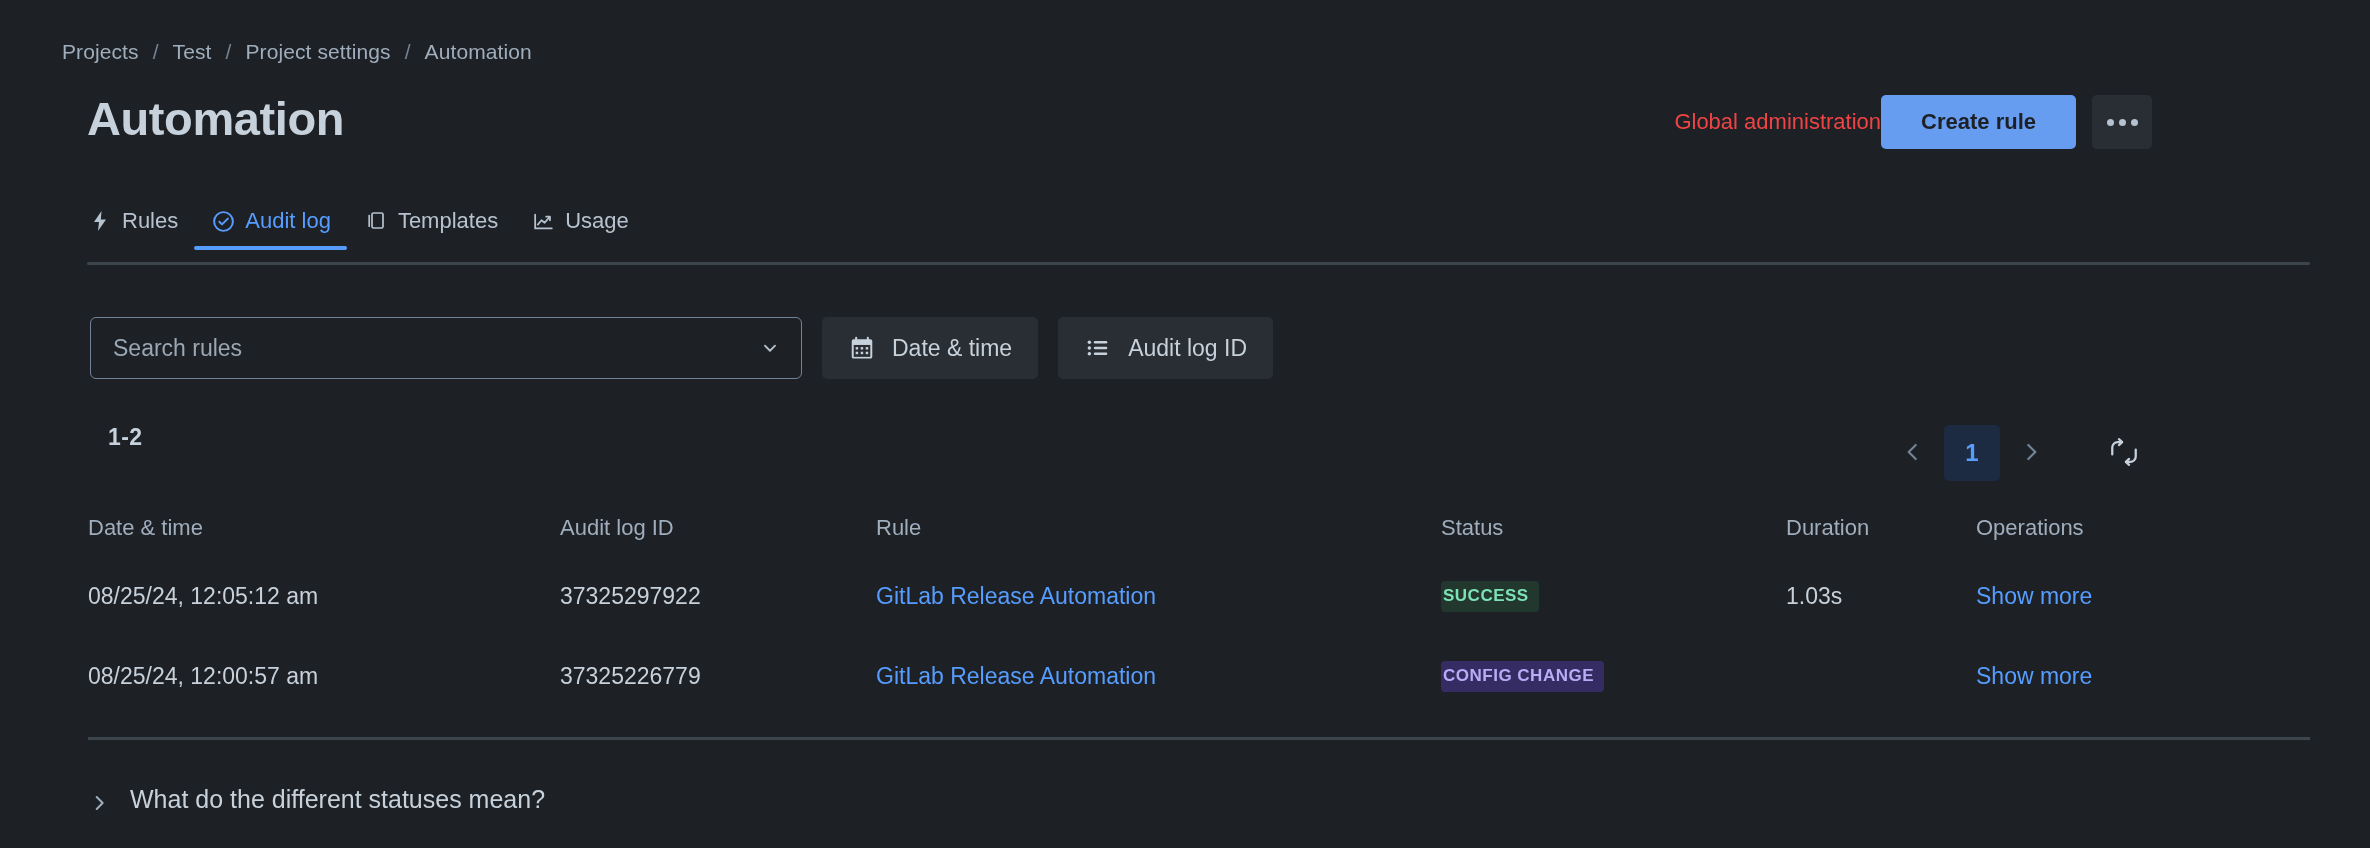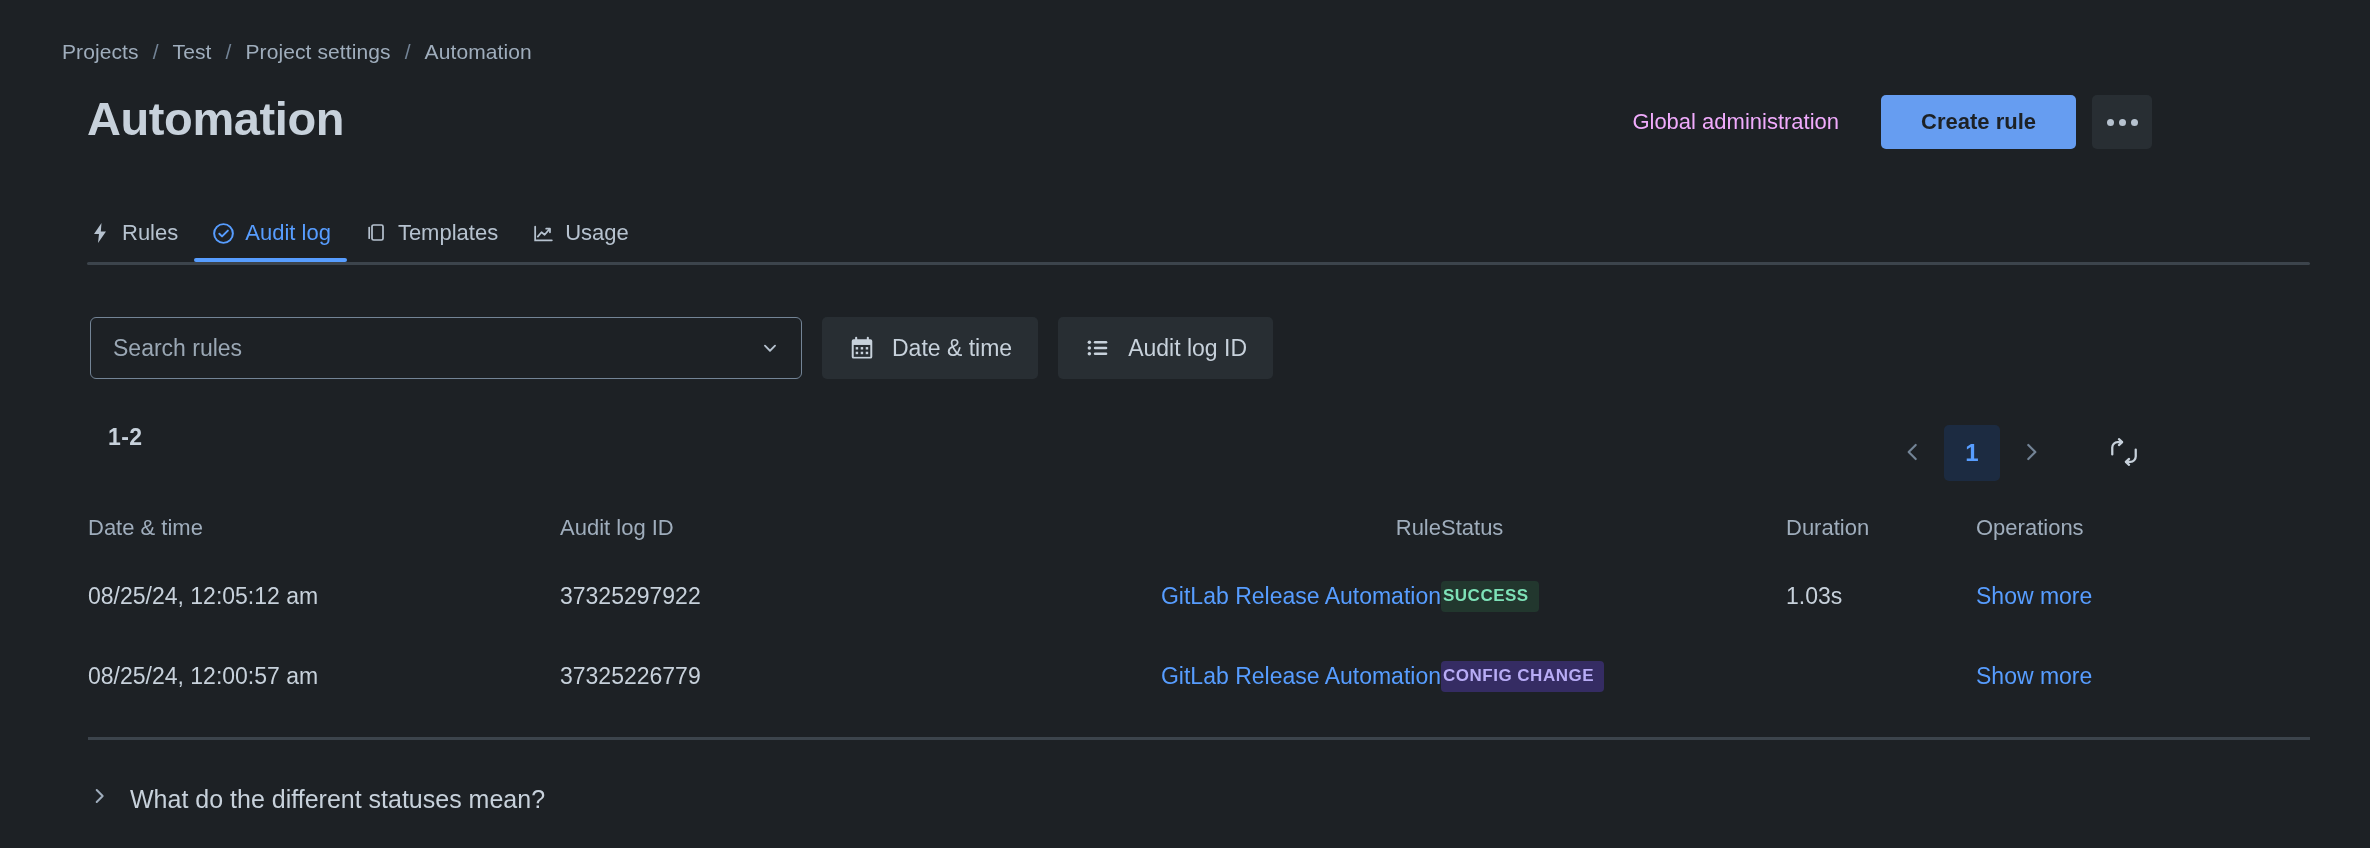--- a/index.html
+++ b/index.html
@@ -29,42 +29,42 @@
   .page-title {
     position: absolute; left: 87px; top: -4px;
     font-size: 47px; line-height: 60px; font-weight: 700;
     color: #c7d1db; letter-spacing: -0.4px;
   }
   .title-actions {
     position: absolute; right: 60px; top: 2px;
     display: flex; align-items: center; gap: 0;
   }
   .global-admin-link {
-    font-size: 22px; color: #f0abfc; text-decoration: none;
-    white-space: nowrap; margin-right: 42px; line-height: 52px;
+    font-size: 22px; color: #ef4444; text-decoration: none;
+    white-space: nowrap; line-height: 52px;
   }
   .btn-primary {
     background: #669df1; color: #1d2125;
     font-size: 22px; font-weight: 600;
     border: none; border-radius: 5px;
     height: 54px; padding: 0 40px;
     font-family: "Liberation Sans", sans-serif;
     cursor: pointer; white-space: nowrap;
   }
   .btn-more {
     background: #282e33; border: none; border-radius: 5px;
     height: 54px; width: 60px; margin-left: 16px;
     display: flex; align-items: center; justify-content: center;
     gap: 5px; cursor: pointer;
   }
   .btn-more i { width: 7px; height: 7px; border-radius: 50%; background: #b6c2cf; display: block; }
 
   
   .tabs {
-    position: absolute; left: 87px; top: 220px;
+    position: absolute; left: 87px; top: 208px;
     display: flex; align-items: flex-end; gap: 0;
   }
   .tab {
     display: flex; align-items: center; gap: 9px;
     font-size: 22px; color: #b6c2cf;
     padding: 0 16px 14px 16px; cursor: pointer;
     position: relative; white-space: nowrap;
     background: none; border: none;
     font-family: "Liberation Sans", sans-serif;
   }
@@ -124,39 +124,39 @@
 
   
   .table { position: absolute; left: 88px; top: 500px; width: 2222px; }
   .trow { display: flex; align-items: center; }
   .thead { height: 56px; }
   .thead .cell { font-size: 22px; color: #9fadbc; font-weight: 400; }
   .tbody-row { height: 80px; }
   .tbody-row .cell { font-size: 23px; color: #c7d1db; }
   .c-date { width: 472px; }
   .c-id { width: 316px; }
-  .c-rule { width: 565px; text-align: right; }
+  .c-rule { width: 565px; }
   .c-status { width: 345px; }
   .c-dur { width: 190px; }
   .c-ops { flex: 1; }
   .link { color: #579dff; text-decoration: none; cursor: pointer; }
   .badge {
     display: inline-block; border-radius: 4px; padding: 5px 10px 6px 2px;
     font-size: 17px; font-weight: 700; letter-spacing: .5px;
   }
   .badge-success { background: #22372e; color: #7ee2b8; }
   .badge-config { background: #352c63; color: #b8acf6; }
   .table-bottom-border {
     position: absolute; left: 88px; top: 737px; width: 2222px; height: 3px; background: #3c444c;
   }
 
   
   .accordion {
     position: absolute; left: 88px; top: 785px;
-    display: flex; align-items: flex-start; gap: 20px; cursor: pointer;
+    display: flex; align-items: flex-end; gap: 20px; cursor: pointer;
   }
   .accordion .chev { color: #9fadbc; display: flex; align-items: center; }
   .accordion .label { font-size: 25px; color: #c7d1db; }
 </style>
 </head>
 <body>
 
 <div class="page">
 
   <nav class="breadcrumb">

